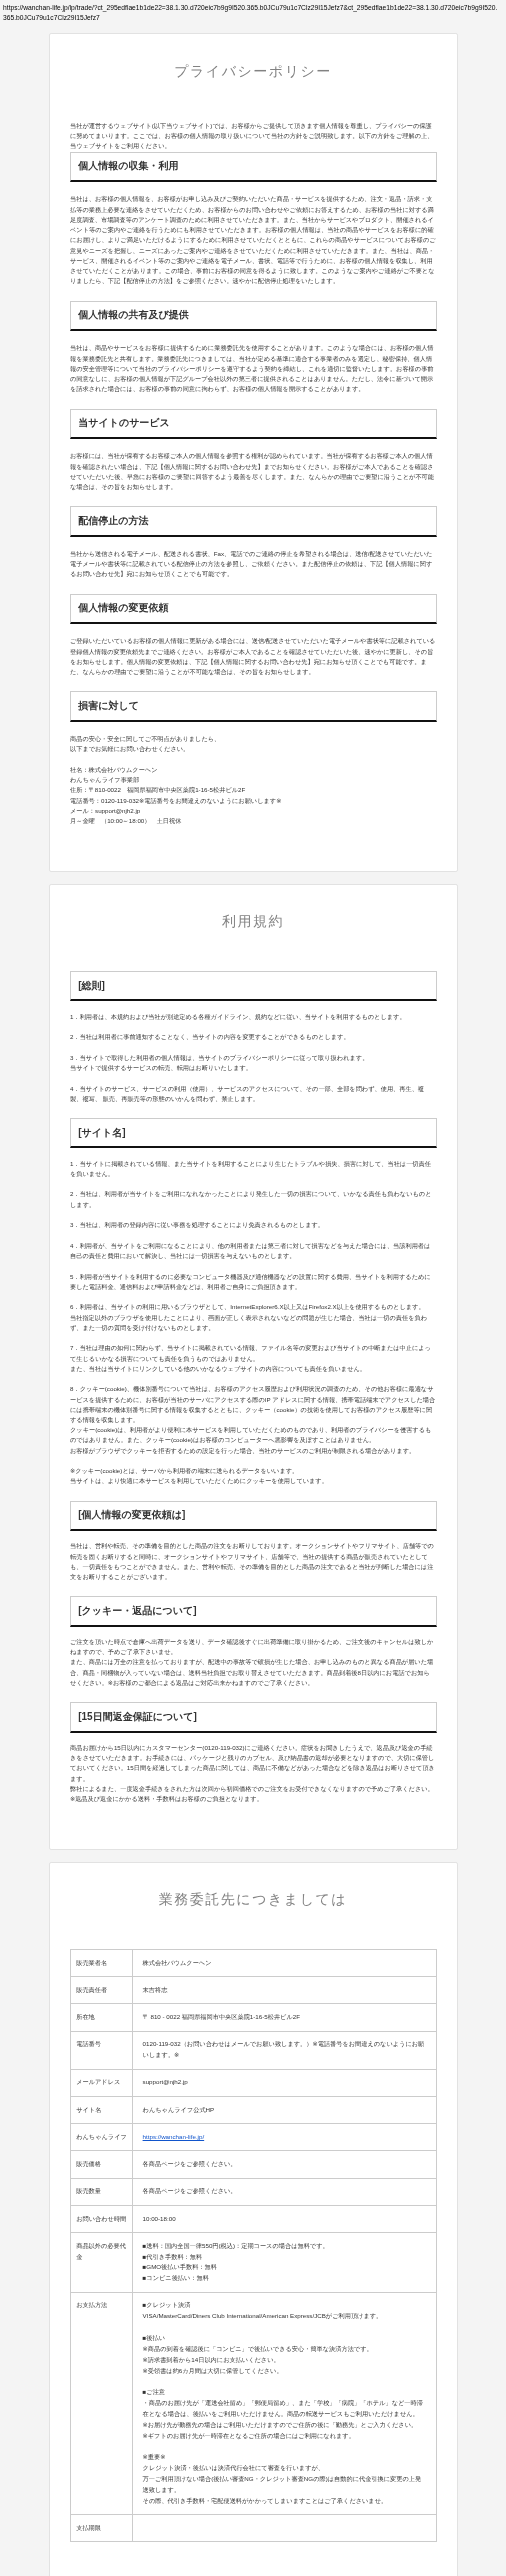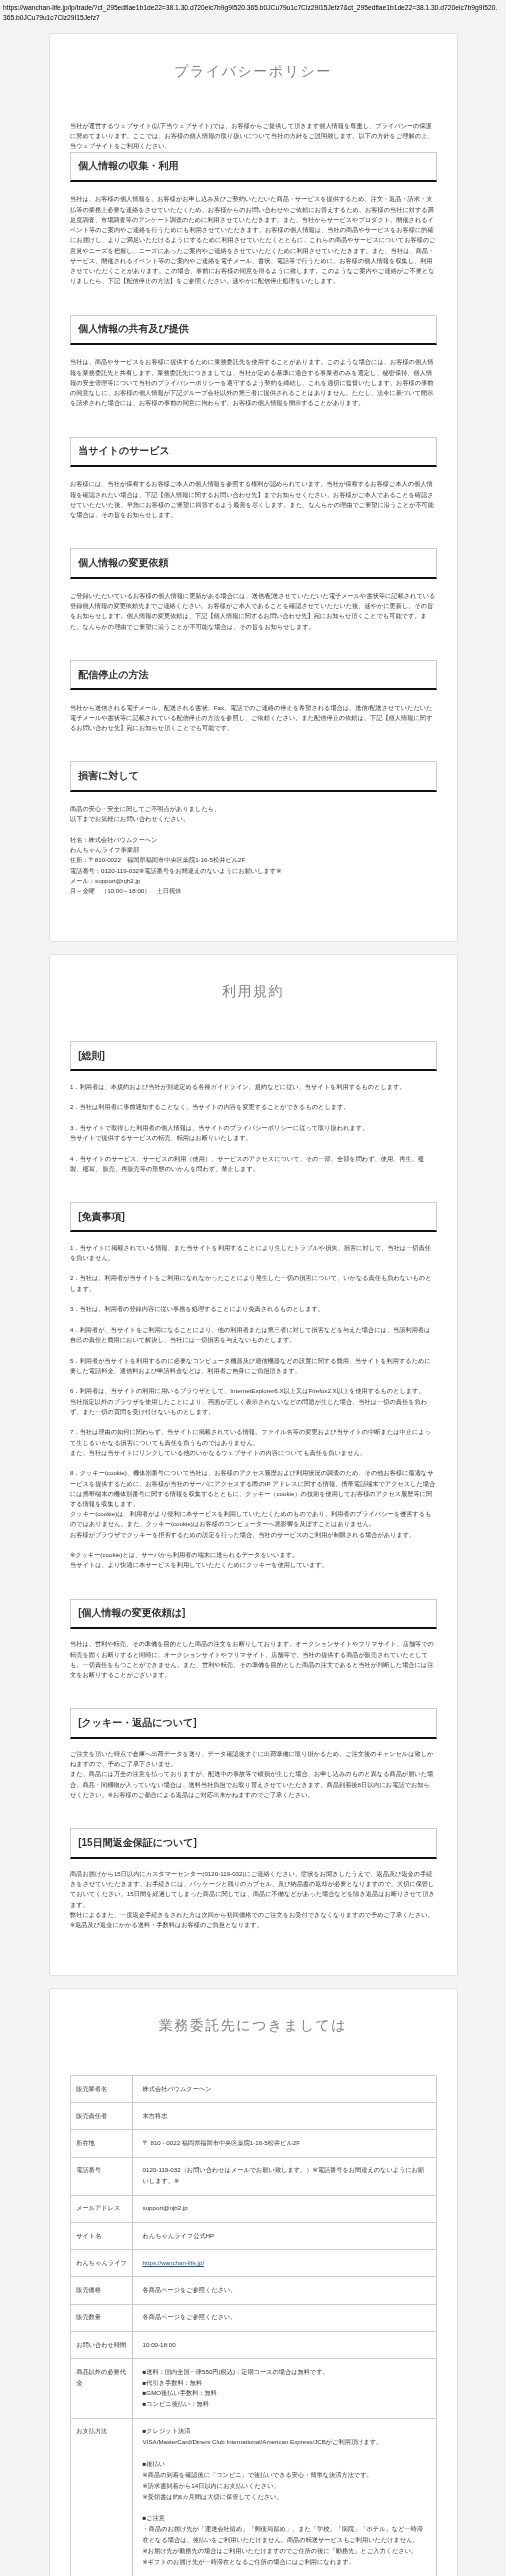--- a/index.html
+++ b/index.html
@@ -27,21 +27,21 @@
     padding:15.5px 20px 45px 20px;
   }
   .card-title{
     font-size:14px;
     font-weight:400;
     color:#828282;
     text-align:center;
     letter-spacing:1.5px;
     margin:13px 0 40px 0;
   }
-  .sec{margin-top:28px;}
+  .sec{margin-top:14px;}
   .sec:first-child{margin-top:0;}
   .sec-heading{
     border:0.5px solid #ccc;
     border-bottom:2.1px solid #111;
     padding:6.7px 7.7px;
     font-size:10px;
     font-weight:700;
     color:#333;
     background:#fff;
   }
@@ -90,26 +90,26 @@
       </section>
       <section class="sec">
         <div class="sec-heading">個人情報の共有及び提供</div>
         <div class="sec-body">当社は、商品やサービスをお客様に提供するために業務委託先を使用することがあります。このような場合には、お客様の個人情報を業務委託先と共有します。業務委託先につきましては、当社が定める基準に適合する事業者のみを選定し、秘密保持、個人情報の安全管理等について当社のプライバシーポリシーを遵守するよう契約を締結し、これを適切に監督いたします。お客様の事前の同意なしに、お客様の個人情報が下記グループ会社以外の第三者に提供されることはありません。ただし、法令に基づいて開示を請求された場合には、お客様の事前の同意に拘わらず、お客様の個人情報を開示することがあります。</div>
       </section>
       <section class="sec">
         <div class="sec-heading">当サイトのサービス</div>
         <div class="sec-body">お客様には、当社が保有するお客様ご本人の個人情報を参照する権利が認められています。当社が保有するお客様ご本人の個人情報を確認されたい場合は、下記【個人情報に関するお問い合わせ先】までお知らせください。お客様がご本人であることを確認させていただいた後、早急にお客様のご要望に回答するよう最善を尽くします。また、なんらかの理由でご要望に沿うことが不可能な場合は、その旨をお知らせします。</div>
       </section>
       <section class="sec">
+        <div class="sec-heading">配信停止の方法</div>
+        <div class="sec-body">当社から送信される電子メール、配送される書状、Fax、電話でのご連絡の停止を希望される場合は、送信/配送させていただいた電子メールや書状等に記載されている配信停止の方法を参照し、ご依頼ください。また配信停止の依頼は、下記【個人情報に関するお問い合わせ先】宛にお知らせ頂くことでも可能です。</div>
+      </section>
+      <section class="sec">
         <div class="sec-heading">個人情報の変更依頼</div>
         <div class="sec-body">ご登録いただいているお客様の個人情報に更新がある場合には、送信/配送させていただいた電子メールや書状等に記載されている登録個人情報の変更依頼先までご連絡ください。お客様がご本人であることを確認させていただいた後、速やかに更新し、その旨をお知らせします。個人情報の変更依頼は、下記【個人情報に関するお問い合わせ先】宛にお知らせ頂くことでも可能です。また、なんらかの理由でご要望に沿うことが不可能な場合は、その旨をお知らせします。</div>
-      </section>
-      <section class="sec">
-        <div class="sec-heading">配信停止の方法</div>
-        <div class="sec-body">当社から送信される電子メール、配送される書状、Fax、電話でのご連絡の停止を希望される場合は、送信/配送させていただいた電子メールや書状等に記載されている配信停止の方法を参照し、ご依頼ください。また配信停止の依頼は、下記【個人情報に関するお問い合わせ先】宛にお知らせ頂くことでも可能です。</div>
       </section>
       <section class="sec">
         <div class="sec-heading">損害に対して</div>
         <div class="sec-body">商品の安心・安全に関してご不明点がありましたら、
 以下までお気軽にお問い合わせください。
 
 社名：株式会社バウムクーヘン
 わんちゃんライフ事業部
 住所：〒810-0022　福岡県福岡市中央区薬院1-16-5松井ビル2F
 電話番号：0120-119-032※電話番号をお間違えのないようにお願いします※
@@ -124,21 +124,21 @@
   <div id="terms-sections">
       <section class="sec">
         <div class="sec-heading">[総則]</div>
         <p class="para">1．利用者は、本規約および当社が別途定める各種ガイドライン、規約などに従い、当サイトを利用するものとします。</p>
         <p class="para">2．当社は利用者に事前通知することなく、当サイトの内容を変更することができるものとします。</p>
         <p class="para">3．当サイトで取得した利用者の個人情報は、当サイトのプライバシーポリシーに従って取り扱われます。
 当サイトで提供するサービスの転売、転用はお断りいたします。</p>
         <p class="para">4．当サイトのサービス、サービスの利用（使用）、サービスのアクセスについて、その一部、全部を問わず、使用、再生、複製、複写、 販売、再販売等の形態のいかんを問わず、禁止します。</p>
       </section>
       <section class="sec">
-        <div class="sec-heading">[免責事項]</div>
+        <div class="sec-heading">[サイト名]</div>
         <p class="para">1．当サイトに掲載されている情報、また当サイトを利用することにより生じたトラブルや損失、損害に対して、当社は一切責任を負いません。</p>
         <p class="para">2．当社は、利用者が当サイトをご利用になれなかったことにより発生した一切の損害について、いかなる責任も負わないものとします。</p>
         <p class="para">3．当社は、利用者の登録内容に従い事務を処理することにより免責されるものとします。</p>
         <p class="para">4．利用者が、当サイトをご利用になることにより、他の利用者または第三者に対して損害などを与えた場合には、当該利用者は自己の責任と費用において解決し、当社には一切損害を与えないものとします。</p>
         <p class="para">5．利用者が当サイトを利用するのに必要なコンピュータ機器及び通信機器などの設置に関する費用、当サイトを利用するために要した電話料金、通信料および申請料金などは、利用者ご自身にご負担頂きます。</p>
         <p class="para">6．利用者は、当サイトの利用に用いるブラウザとして、InternetExplorer6.X以上又はFirefox2.X以上を使用するものとします。
 当社指定以外のブラウザを使用したことにより、画面が正しく表示されないなどの問題が生じた場合、当社は一切の責任を負わず、また一切の質問を受け付けないものとします。</p>
         <p class="para">7．当社は理由の如何に関わらず、当サイトに掲載されている情報、ファイル名等の変更および当サイトの中断または中止によって生じるいかなる損害についても責任を負うものではありません。
 また、当社は当サイトにリンクしている他のいかなるウェブサイトの内容についても責任を負いません。</p>
         <p class="para">8．クッキー(cookie)、機体別番号について当社は、お客様のアクセス履歴および利用状況の調査のため、その他お客様に最適なサービスを提供するために、お客様が当社のサーバにアクセスする際のIP アドレスに関する情報、携帯電話端末でアクセスした場合には携帯端末の機体別番号に関する情報を収集するとともに、クッキー（cookie）の技術を使用してお客様のアクセス履歴等に関する情報を収集します。

